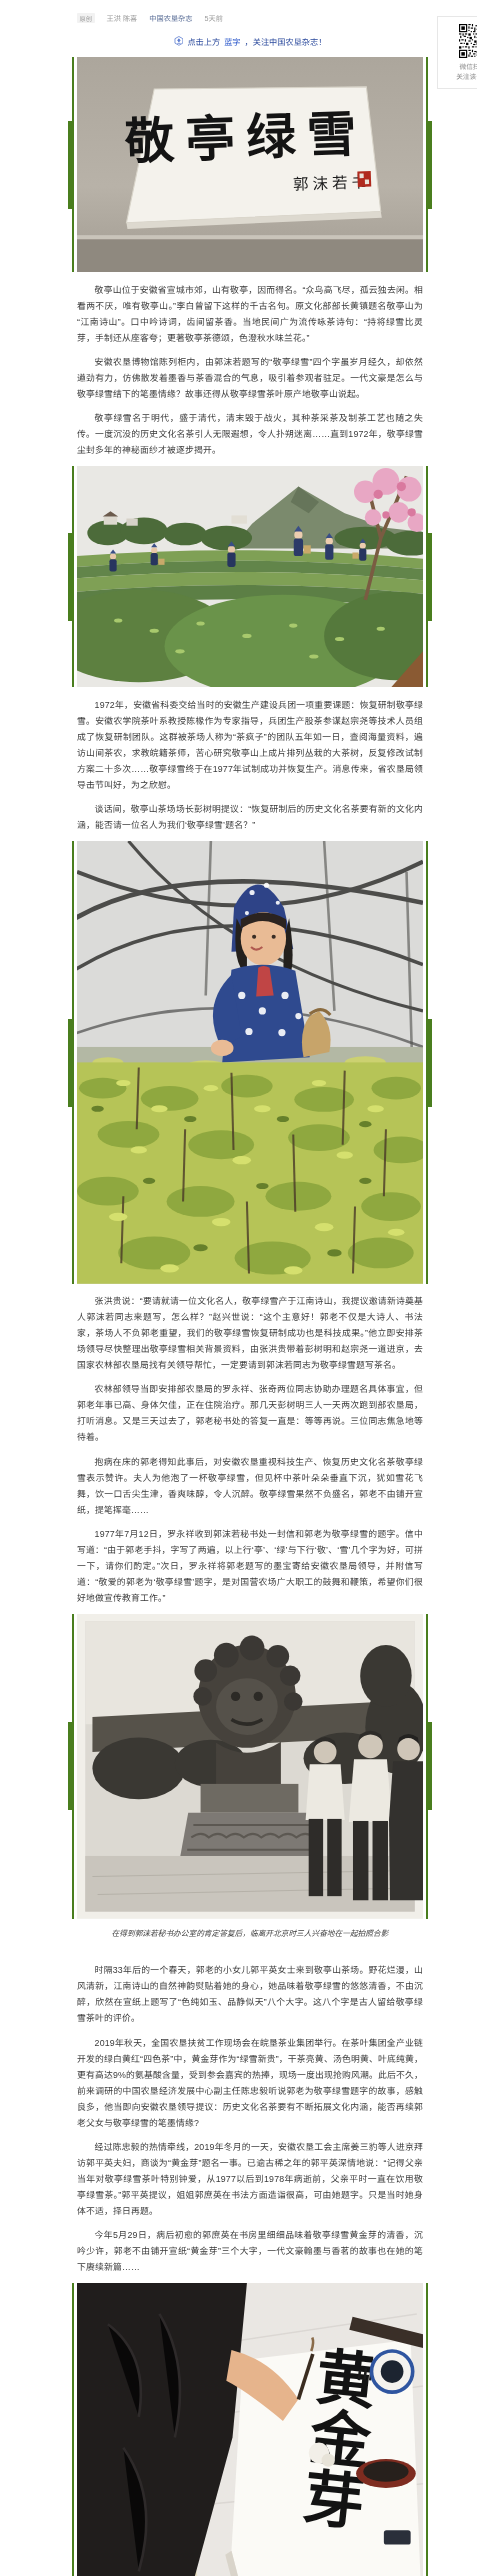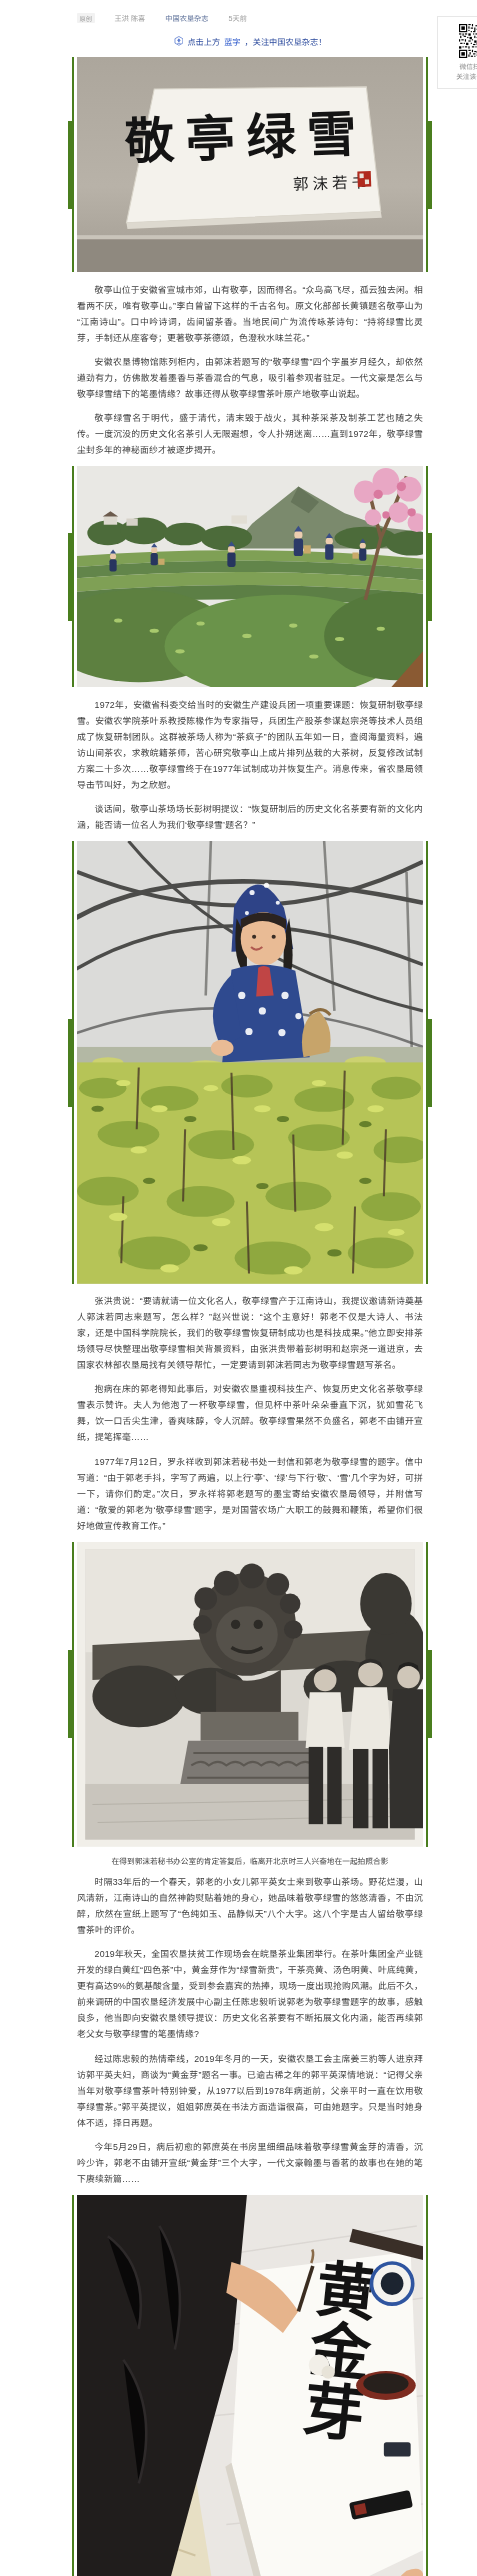--- a/index.html
+++ b/index.html
@@ -2,21 +2,21 @@
 <html lang="zh-CN" style="font-size:8.2px"><head>
 <meta charset="utf-8">
 <style>
   html,body{margin:0;padding:0;background:#fff;}
   body{font-family:"Liberation Sans","DejaVu Sans",sans-serif;color:#353535;}
   .page{position:relative;width:477px;height:3263px;margin:0 auto;background:#fff;overflow:hidden;}
   .content{width:346px;margin-left:77px;padding-top:13.4px;}
 
   
   .title{font-size:11.3px;font-weight:bold;line-height:15.5px;color:#2f2f2f;margin:0 0 7.2px 0;}
-  .meta{display:flex;align-items:center;gap:20px;font-size:7.2px;color:#9b9b9b;margin-bottom:11.3px;}
+  .meta{display:flex;align-items:center;gap:12px;font-size:7.2px;color:#9b9b9b;margin-bottom:11.3px;}
   .badge{background:#f2f2f2;color:#9a9a9a;font-size:6.2px;padding:0.5px 2.6px;border-radius:1px;}
   .account{color:#576b95;}
   
   .qr-float{position:absolute;top:15.5px;left:437px;width:66px;border:0.5px solid #e7e7e7;background:#fff;
             padding:7.2px 5.2px 5.2px;text-align:center;}
   .qr-float svg{width:34px;height:34px;display:block;margin:0 auto 4.1px;}
   .qr-float .hint{font-size:6.7px;color:#8a8a8a;line-height:10.3px;white-space:nowrap;overflow:hidden;}
 
   
   .notice{display:flex;justify-content:center;align-items:center;gap:4px;margin:5.2px 0 10.3px;
@@ -27,21 +27,21 @@
   
   .figure{position:relative;margin:0 0 9.3px 0;}
   .figure .gline{position:absolute;top:0;bottom:0;width:1.5px;background:#4a7e1e;}
   .figure .gline.l{left:-4.6px}.figure .gline.r{right:-4.6px}
   .figure .gtab{position:absolute;top:50%;transform:translateY(-50%);width:4.6px;height:88px;background:#4a7e1e;}
   .figure .gtab.l{left:-9.3px}.figure .gtab.r{right:-9.3px}
   .figure svg.photo{display:block;width:346px;}
 
   
   p.body{font-size:8.8px;line-height:16px;text-align:justify;text-indent:2em;margin:0 0 8.2px 0;color:#3a3a3a;letter-spacing:0.2px;}
-  .caption{font-size:7.7px;color:#3f3f3f;text-align:center;margin:1px 0 6px;line-height:12.4px;}
+  .caption{font-size:7.7px;color:#3f3f3f;text-align:center;margin:1px 0 22px;line-height:12.4px;font-style:italic;}
 </style>
 </head>
 <body>
 
 <svg width="0" height="0" style="position:absolute">
   <defs>
     <symbol id="qrpat" viewBox="0 0 29 29">
       <rect width="29" height="29" fill="#fff"></rect>
       <g fill="#000">
         <rect x="0" y="0" width="7" height="7"></rect>
@@ -423,21 +423,22 @@
             <ellipse cx="560" cy="550" rx="12" ry="6"></ellipse>
             <ellipse cx="140" cy="660" rx="12" ry="6"></ellipse>
             <ellipse cx="360" cy="670" rx="12" ry="6"></ellipse>
             <ellipse cx="560" cy="660" rx="12" ry="6"></ellipse>
             <ellipse cx="240" cy="790" rx="14" ry="7"></ellipse>
             <ellipse cx="500" cy="800" rx="14" ry="7"></ellipse>
           </g>
       </svg>
     </div>
 
-    <p class="body">张洪贵说：“要请就请一位文化名人，敬亭绿雪产于江南诗山，我提议邀请新诗奠基人郭沫若同志来题写，怎么样？”赵兴世说：“这个主意好！郭老不仅是大诗人、书法家，还是中国科学院院长，我们的敬亭绿雪恢复研制成功也是科技成果。”他立即安排茶场领导尽快整理出敬亭绿雪相关背景资料，由张洪贵带着彭树明和赵宗尧一道进京，去国家农林部农垦局找有关领导帮忙，一定要请到郭沫若同志为敬亭绿雪题写茶名。</p>
+    <p class="body">张洪贵说：“要请就请一位文化名人，敬亭绿雪产于江南诗山，我提议邀请新诗奠基人郭沫若同志来题写，怎么样？”赵兴世说：“这个主意好！郭老不仅是大诗人、书法家，茶场人不负郭老重望，我们的敬亭绿雪恢复研制成功也是科技成果。”他立即安排茶场领导尽快整理出敬亭绿雪相关背景资料，由张洪贵带着彭树明和赵宗尧一道进京，去国家农林部农垦局找有关领导帮忙，一定要请到郭沫若同志为敬亭绿雪题写茶名。</p>
+    <p class="body">农林部领导当即安排部农垦局的罗永祥、张奇两位同志协助办理题名具体事宜，但郭老年事已高、身体欠佳，正在住院治疗。那几天彭树明三人一天两次跑到部农垦局，打听消息。又是三天过去了，郭老秘书处的答复一直是：等等再说。三位同志焦急地等待着。</p>
     <p class="body">抱病在床的郭老得知此事后，对安徽农垦重视科技生产、恢复历史文化名茶敬亭绿雪表示赞许。夫人为他泡了一杯敬亭绿雪，但见杯中茶叶朵朵垂直下沉，犹如雪花飞舞，饮一口舌尖生津，香爽味醇，令人沉醉。敬亭绿雪果然不负盛名，郭老不由铺开宣纸，提笔挥毫……</p>
     <p class="body">1977年7月12日，罗永祥收到郭沫若秘书处一封信和郭老为敬亭绿雪的题字。信中写道：“由于郭老手抖，字写了两遍，以上行‘亭’、‘绿’与下行‘敬’、‘雪’几个字为好，可拼一下，请你们酌定。”次日，罗永祥将郭老题写的墨宝寄给安徽农垦局领导，并附信写道：“敬爱的郭老为‘敬亭绿雪’题字，是对国营农场广大职工的鼓舞和鞭策，希望你们很好地做宣传教育工作。”</p>
 
     <div class="figure">
       <i class="gline l"></i>
         <i class="gline r"></i>
       <i class="gtab l"></i>
         <i class="gtab r"></i>
       <svg class="photo" viewBox="0 0 672 592">
         <rect width="672" height="592" fill="#f1efe9"></rect>

